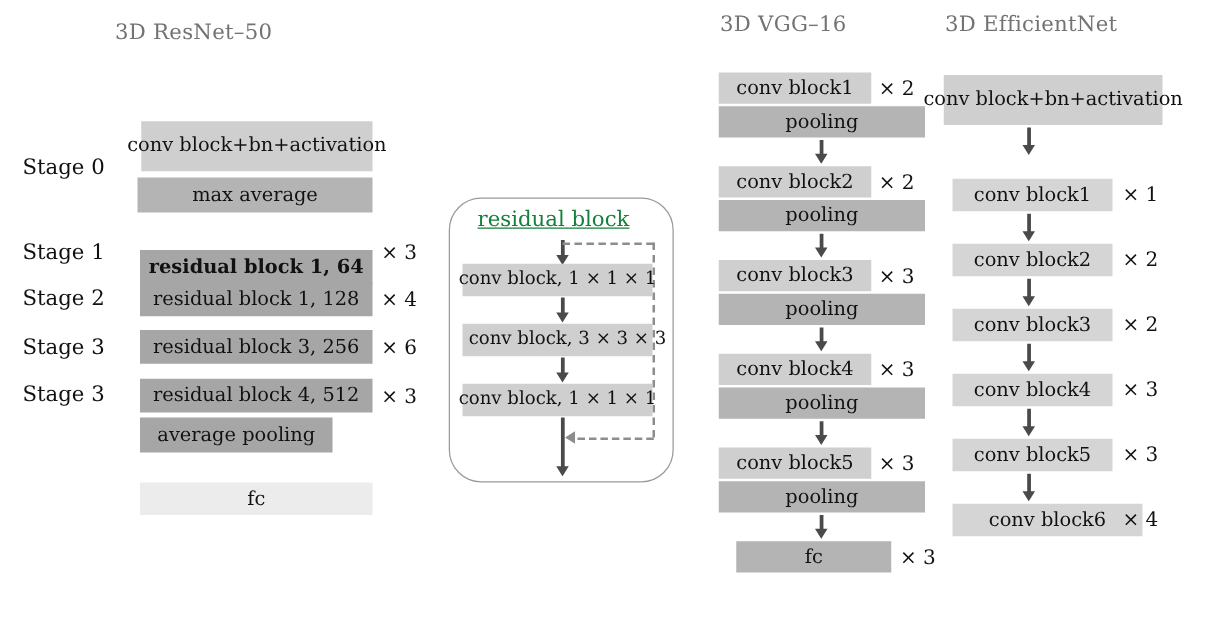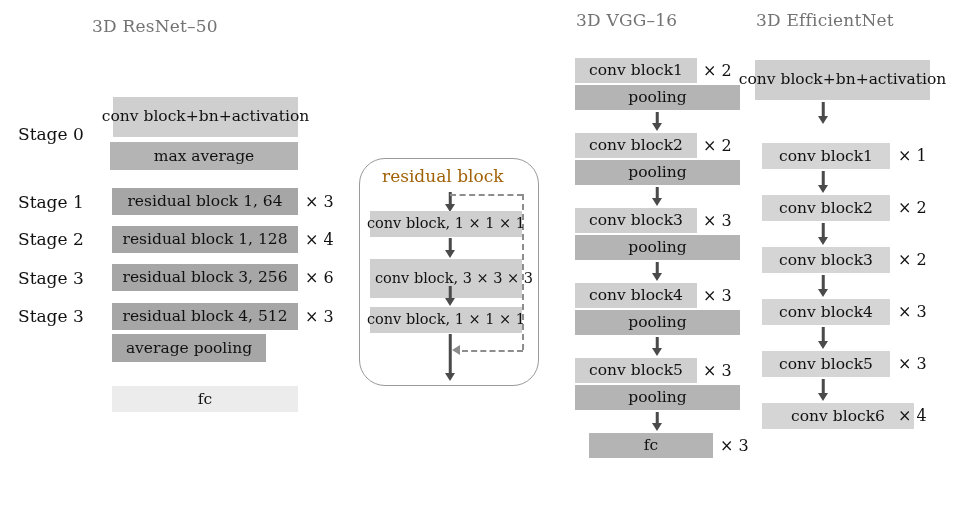--- a/index.html
+++ b/index.html
@@ -52,21 +52,21 @@
     width:0;height:0;border-left:5.5px solid transparent;
     border-right:5.5px solid transparent;border-top:8px solid #4a4a4a;
   }
 
   
   .res-panel{
     position:absolute;box-sizing:border-box;
     border:1.6px solid #9a9a9a;border-radius:26px;background:#fff;
   }
   .res-title{
-    position:absolute;font-size:17px;white-space:nowrap;color:#a16207;
+    position:absolute;font-size:17px;white-space:nowrap;color:#15803d;text-decoration:underline;
   }
   .dash-h{
     position:absolute;height:0;border-top:2.5px dashed #8d8d8d;
   }
   .dash-v{
     position:absolute;width:0;border-left:2.5px dashed #8d8d8d;
   }
   .arrow-left-head{
     position:absolute;width:0;height:0;
     border-top:5.5px solid transparent;border-bottom:5.5px solid transparent;
@@ -86,21 +86,21 @@
 
 <div class="box two-line fill-light" style="left:113px;top:97px;width:185px;height:40px;">
   <span>conv block+</span>
   <span>bn+activation</span>
 </div>
 
 <div class="box fill-mid" style="left:110px;top:142px;width:188px;height:28px;">
   <span>max average</span>
 </div>
 
-<div class="box fill-dark" style="left:112px;top:188px;width:186px;height:27px;">
+<div class="box fill-dark" style="left:112px;top:200px;width:186px;height:27px;font-weight:bold;">
   <span>residual block 1, 64</span>
 </div>
 <div class="mult" style="left:305px;top:192px;">× 3</div>
 
 <div class="box fill-dark" style="left:112px;top:226px;width:186px;height:27px;">
   <span>residual block 1, 128</span>
 </div>
 <div class="mult" style="left:305px;top:230px;">× 4</div>
 
 <div class="box fill-dark" style="left:112px;top:264px;width:186px;height:27px;">
@@ -137,21 +137,21 @@
 
 <div class="box fill-light" style="left:370px;top:211px;width:152px;height:26px;font-size:14.5px;">
   <span>conv block, 1 × 1 × 1</span>
 </div>
 
 <div class="arrow-down" style="left:443px;top:238px;width:14px;height:20px;">
   <div class="shaft" style="height:13px;"></div>
     <div class="head"></div>
 </div>
 
-<div class="box fill-light" style="left:370px;top:259px;width:152px;height:39px;font-size:14.5px;padding-left:16px;">
+<div class="box fill-light" style="left:370px;top:259px;width:152px;height:26px;font-size:14.5px;padding-left:16px;">
   <span>conv block, 3 × 3 × 3</span>
 </div>
 
 <div class="arrow-down" style="left:443px;top:286px;width:14px;height:20px;">
   <div class="shaft" style="height:13px;"></div>
     <div class="head"></div>
 </div>
 
 <div class="box fill-light" style="left:370px;top:307px;width:152px;height:26px;font-size:14.5px;">
   <span>conv block, 1 × 1 × 1</span>

